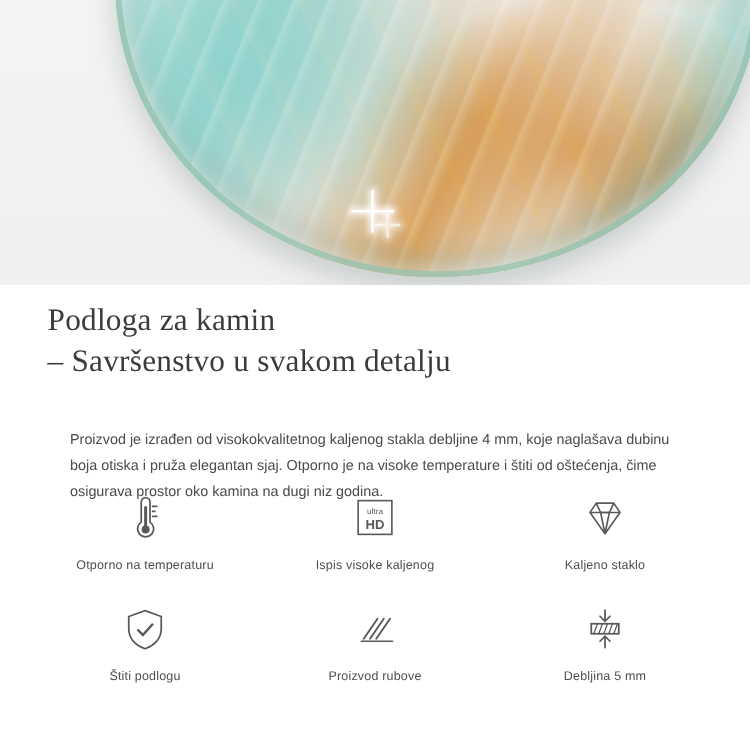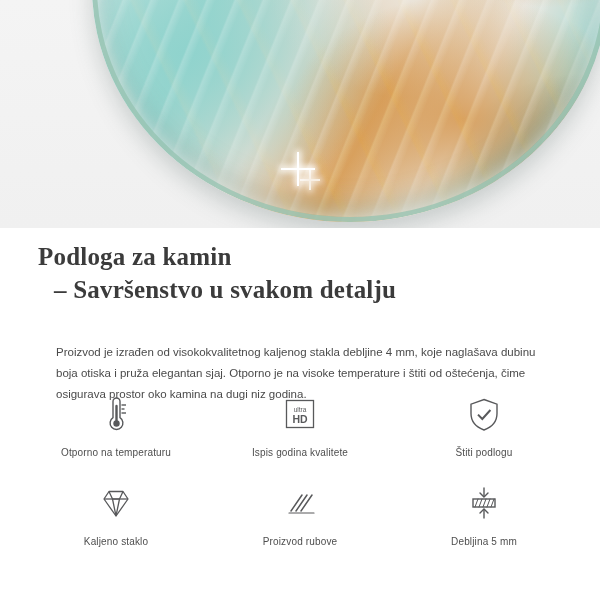--- a/index.html
+++ b/index.html
@@ -92,27 +92,27 @@
   .content {
     position: absolute;
     left: 0;
     top: 228px;
     width: 600px;
   }
   .headline {
     margin: 0;
     padding: 12px 38px 0 38px;
     font-family: "Liberation Serif", serif;
-    font-weight: 700;
+    font-weight: 400;
     font-size: 25px;
     line-height: 33px;
     color: #3b3b3b;
     letter-spacing: 0.2px;
   }
-  .headline .line2 { display: block; margin-left: 16px; }
+  .headline .line2 { display: block; }
 
   .body-copy {
     margin: 18px;
     padding: 18px 38px 0 38px;
     font-size: 11.5px;
     line-height: 21px;
     color: #4a4a4a;
   }
 
   
@@ -190,44 +190,44 @@
     </div>
 
     <div class="feature">
       <div class="feature-icon">
         <svg width="40" height="38" viewBox="0 0 40 38">
           <rect x="6.5" y="4.5" width="27" height="27" fill="none" stroke="#58595b" stroke-width="1.3"></rect>
           <text x="20" y="15.5" text-anchor="middle" font-family="Liberation Sans, sans-serif" font-size="6.5" fill="#58595b">ultra</text>
           <text x="20" y="27" text-anchor="middle" font-family="Liberation Sans, sans-serif" font-size="10.5" font-weight="bold" fill="#58595b">HD</text>
         </svg>
       </div>
-      <div class="feature-label">Ispis godina kvalitete</div>
-    </div>
-
-    <div class="feature">
-      <div class="feature-icon">
-        <svg width="36" height="38" viewBox="0 0 36 38" fill="none" stroke="#58595b" stroke-width="1.4">
-          <path d="M18 3.5 L31 8.2 v9.4c0 8.2-5.6 13.7-13 16.4-7.4-2.7-13-8.2-13-16.4V8.2z"></path>
-          <path d="M12 18.6 l4.3 4.4 L24.4 14" stroke-width="2"></path>
-        </svg>
-      </div>
-      <div class="feature-label">Štiti podlogu</div>
+      <div class="feature-label">Ispis visoke kaljenog</div>
     </div>
 
     <div class="feature">
       <div class="feature-icon">
         <svg width="40" height="36" viewBox="0 0 40 36" fill="none" stroke="#58595b" stroke-width="1.3" stroke-linejoin="round">
           <path d="M8 13 L13 5.5 h14 L32 13 L20 30 z"></path>
           <path d="M8 13 h24"></path>
           <path d="M13 5.5 L16.5 13 L20 30"></path>
           <path d="M27 5.5 L23.5 13 L20 30"></path>
           <path d="M16.5 13 h7"></path>
         </svg>
       </div>
       <div class="feature-label">Kaljeno staklo</div>
+    </div>
+
+    <div class="feature">
+      <div class="feature-icon">
+        <svg width="36" height="38" viewBox="0 0 36 38" fill="none" stroke="#58595b" stroke-width="1.4">
+          <path d="M18 3.5 L31 8.2 v9.4c0 8.2-5.6 13.7-13 16.4-7.4-2.7-13-8.2-13-16.4V8.2z"></path>
+          <path d="M12 18.6 l4.3 4.4 L24.4 14" stroke-width="2"></path>
+        </svg>
+      </div>
+      <div class="feature-label">Štiti podlogu</div>
     </div>
 
     <div class="feature">
       <div class="feature-icon">
         <svg width="40" height="34" viewBox="0 0 40 34" fill="none" stroke="#58595b" stroke-width="1.5" stroke-linecap="round">
           <line x1="11" y1="24" x2="22" y2="8"></line>
           <line x1="16" y1="24" x2="27" y2="8"></line>
           <line x1="21" y1="24" x2="32" y2="8"></line>
           <line x1="9" y1="26" x2="34" y2="26" stroke-width="1.2"></line>
         </svg>

